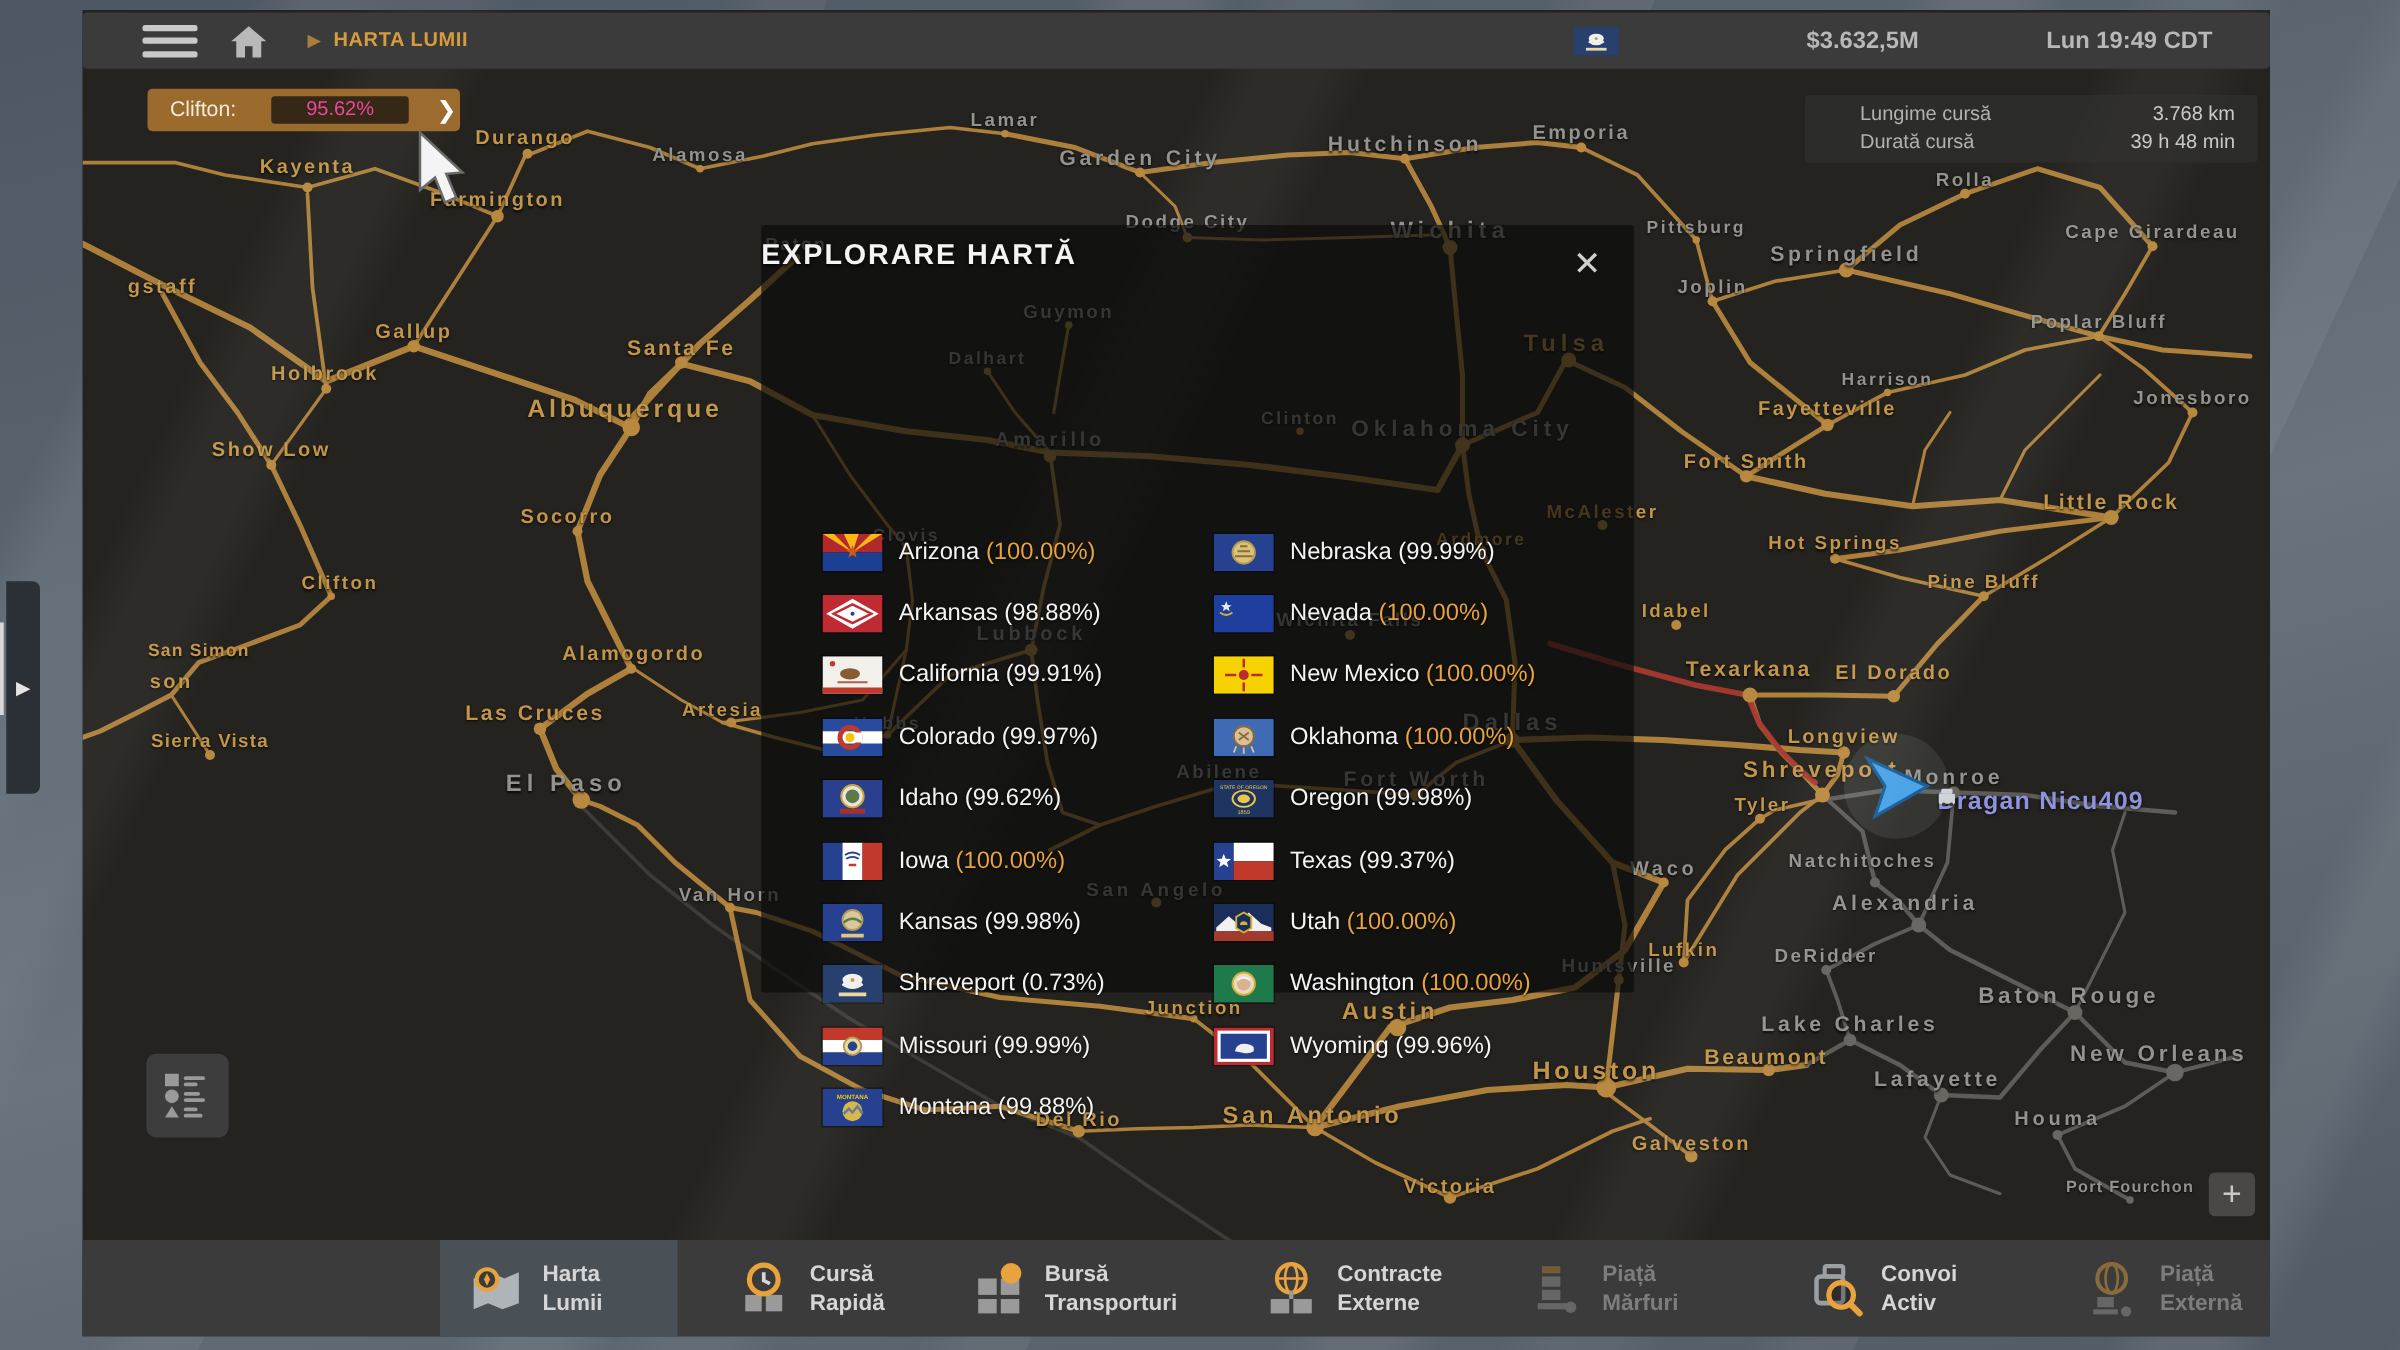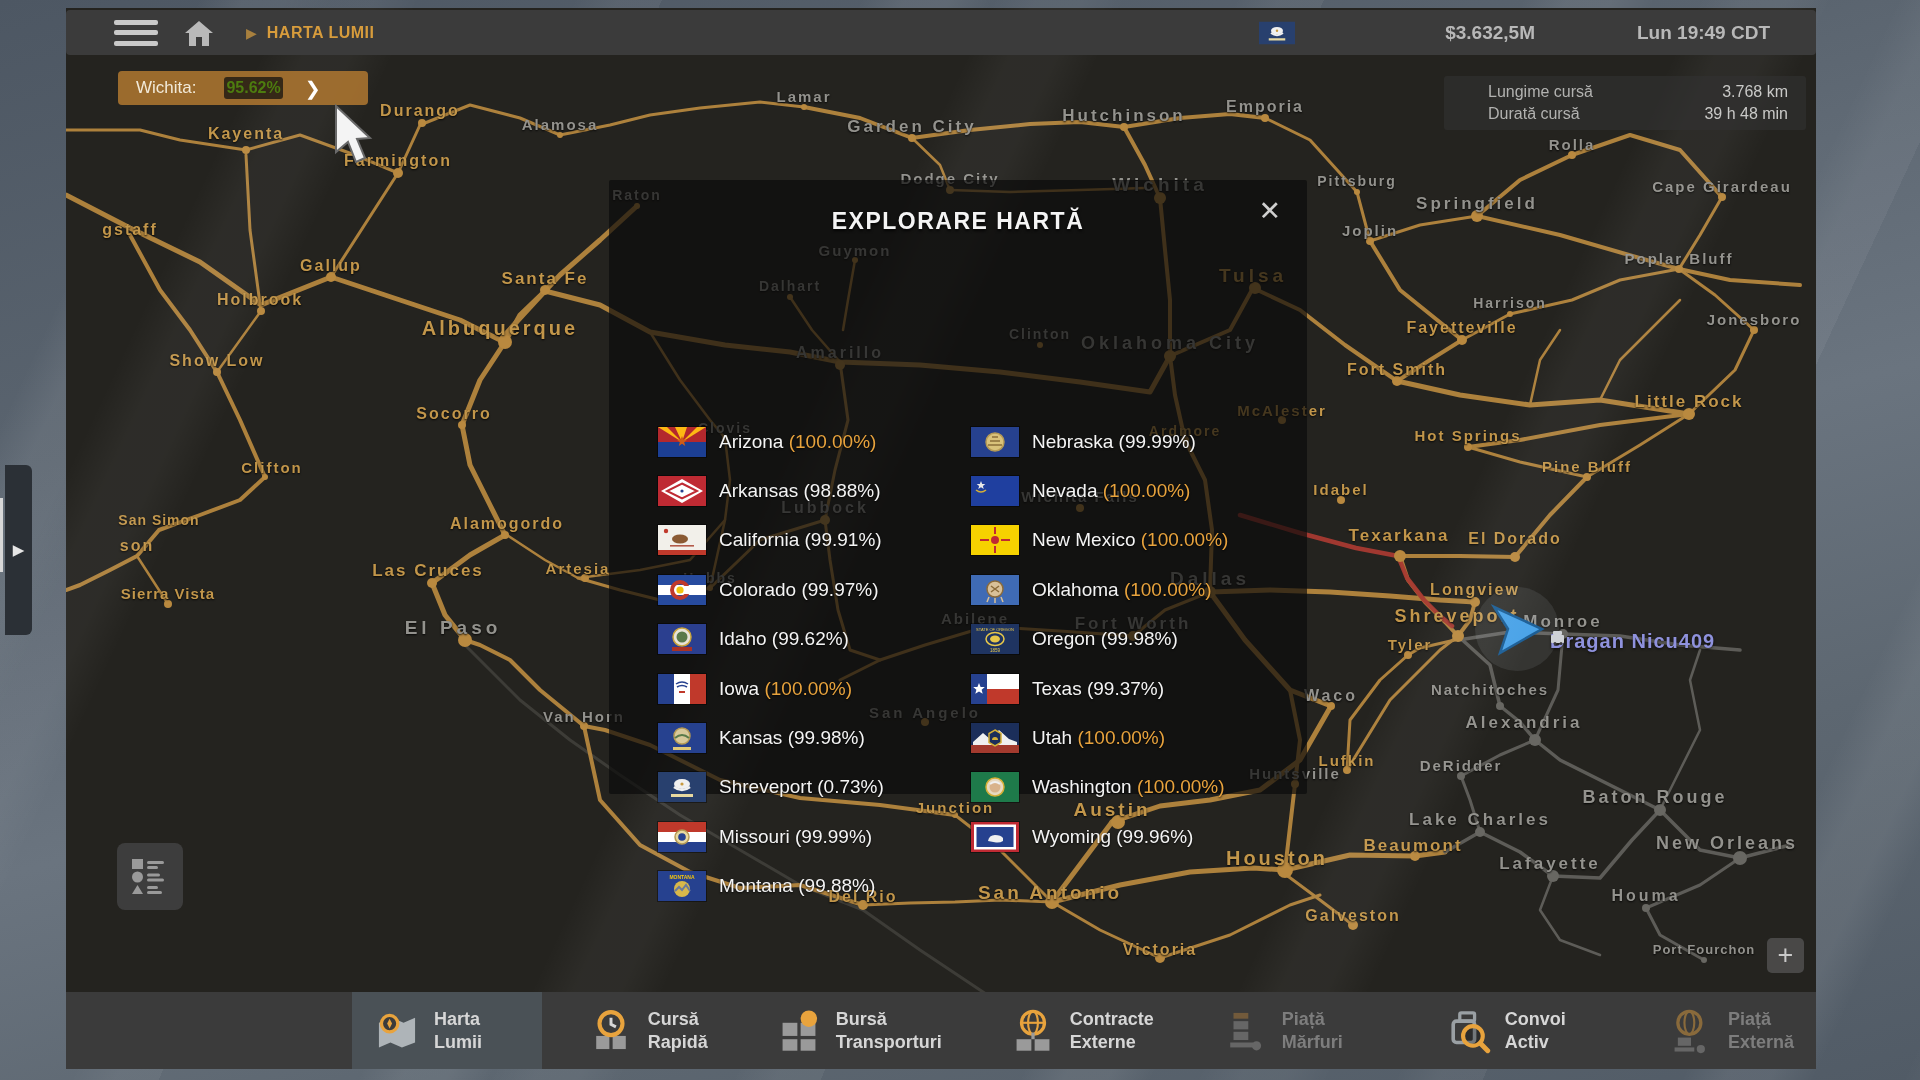--- a/index.html
+++ b/index.html
@@ -56,40 +56,40 @@
   #money { color:#b8b8b8; font-size:19px; font-weight:700; width:150px; text-align:right; }
   #clock-time { color:#b8b8b8; font-size:19px; font-weight:700; margin-left:102px; margin-right:46px; }
 
   
   #explore-badge{
     position:absolute; left:118px; top:71px; width:250px; height:34px; z-index:70;
     background:rgba(172,117,48,0.88); border-radius:4px;
     display:flex; align-items:center; cursor:pointer;
   }
   #explore-badge .lbl{ color:#f2ead9; font-size:17px; margin-left:18px; }
-  #explore-badge .val{ background:rgba(28,24,18,0.8); color:#4d7c0f; font-size:16px; font-weight:700;
-    border-radius:3px; padding:2px 2px; margin-left:28px; }
+  #explore-badge .val{ background:rgba(28,24,18,0.8); color:#ec4899; font-size:16px; font-weight:400;
+    border-radius:3px; padding:2px 28px; margin-left:28px; }
   #explore-badge .chev{ color:#fff; font-size:19px; font-weight:700; margin-left:22px; }
 
   
   #route-info{
     position:absolute; left:1444px; top:76px; width:362px; height:54px; z-index:70;
     background:rgba(50,50,50,0.6); border-radius:3px; padding:7px 18px 7px 22px;
     display:flex; flex-direction:column; justify-content:space-between;
   }
   #route-info .row{ display:flex; justify-content:space-between; }
   #route-info .rl{ color:#b2b2b0; font-size:16px;margin-left:22px; }
   #route-info .rv{ color:#c9c9c7; font-size:16px; }
 
   
   #dialog{
     position:absolute; left:609px; top:180px; width:698px; height:614px; z-index:80;
     background:rgba(10,10,10,0.68); border-radius:2px;
   }
-  #dialog-title{ text-align:center; margin-top:28px; color:#f4f4f4; font-size:23px; font-weight:700;
+  #dialog-title{ text-align:left; margin-top:10px; color:#f4f4f4; font-size:23px; font-weight:700;
     letter-spacing:1.5px; text-shadow:0 2px 3px rgba(0,0,0,.8); }
   #dialog-close{ position:absolute; right:22px; top:14px; color:#cfcfcf; font-size:27px; font-weight:700;
     cursor:pointer; line-height:1; padding:4px; }
   .col{ position:absolute; top:237px; width:300px; }
   #col-left{ left:49px; }
   #col-right{ left:362px; }
   .state-row{ height:49.4px; display:flex; align-items:center; }
   .state-row .flag{ width:48px; height:30px; flex:0 0 48px; box-shadow:0 0 0 1px rgba(0,0,0,.4); }
   .state-row .flag svg{ display:block; width:48px; height:30px; }
   .state-label{ margin-left:13px; font-size:19px; font-weight:400; color:#f4f4f4;
@@ -395,21 +395,21 @@
         <rect x="1" y="5" width="13" height="8" rx="1" fill="#cfd2d6"></rect>
         <rect x="3" y="1" width="9" height="4" rx="1" fill="#cfd2d6"></rect>
         <circle cx="5" cy="13.5" r="1.5" fill="#3a3a3a"></circle>
           <circle cx="11" cy="13.5" r="1.5" fill="#3a3a3a"></circle>
       </svg>
       <span class="pname">Dragan Nicu409</span>
     </div>
   </div>
 
   <div id="explore-badge">
-    <span class="lbl">Wichita:</span>
+    <span class="lbl">Clifton:</span>
     <span class="val">95.62%</span>
     <span class="chev">❯</span>
   </div>
 
   <div id="route-info">
     <div class="row">
       <span class="rl">Lungime cursă</span>
       <span class="rv">3.768 km</span>
     </div>
     <div class="row">

